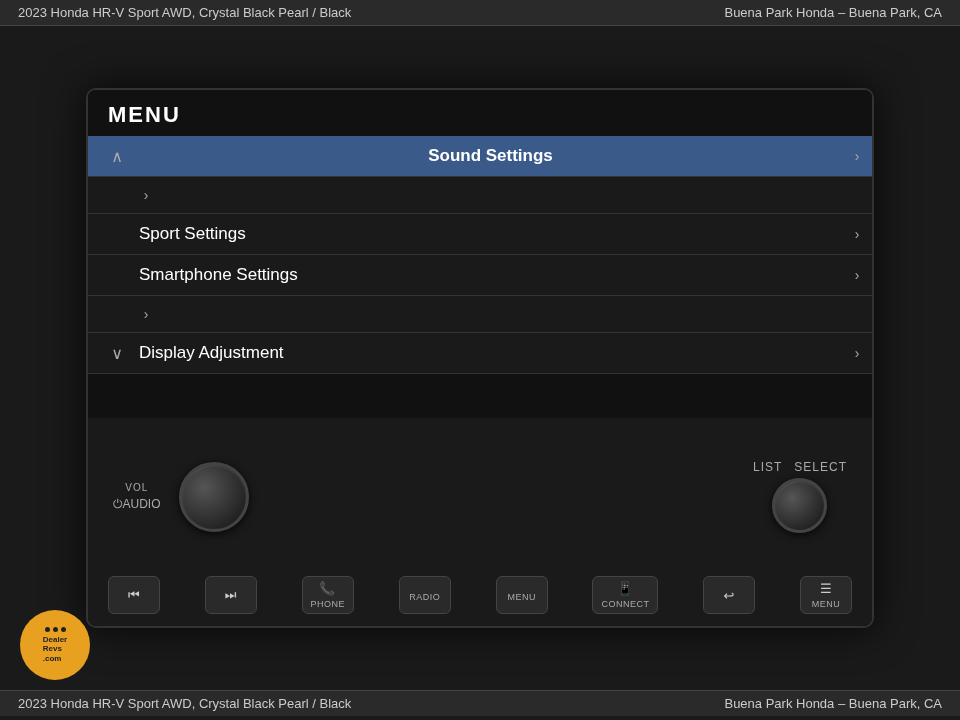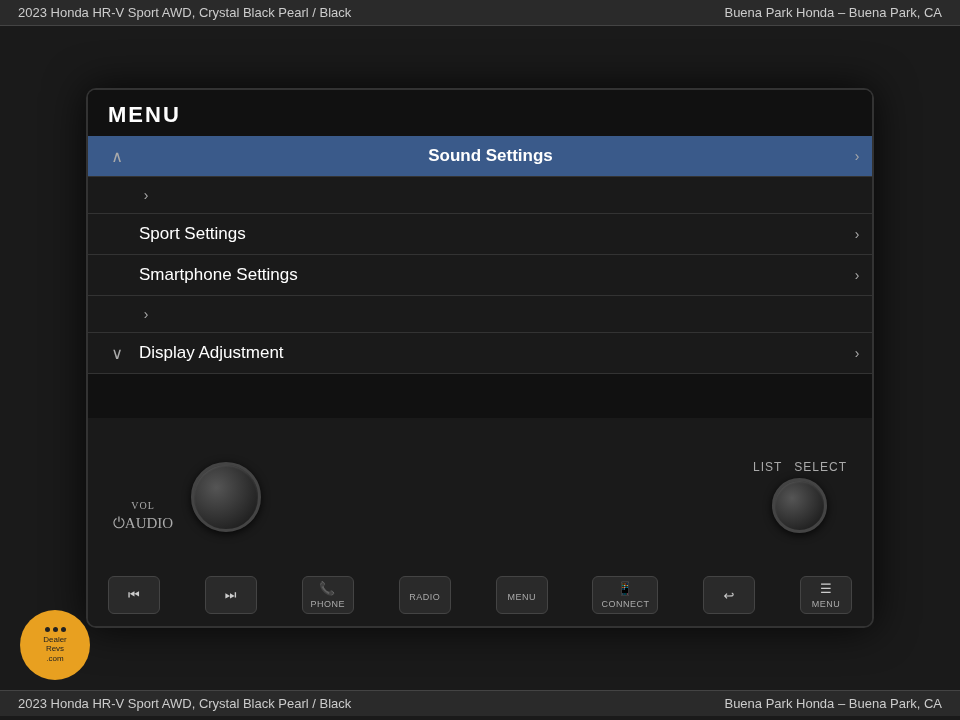--- a/index.html
+++ b/index.html
@@ -139,23 +139,22 @@
     .knobs-row {
       display: flex;
       justify-content: space-between;
       align-items: center;
       padding: 10px 25px;
       flex: 1;
     }
 
     .left-controls {
       display: flex;
-      align-items: flex-end;
+      align-items: center;
       gap: 18px;
-      font-family: Liberation Serif, serif;
     }
 
     .knob-label {
       display: flex;
       flex-direction: column;
       align-items: center;
       gap: 4px;
       color: #aaa;
       font-size: 10px;
     }
@@ -178,21 +177,21 @@
       height: 55px;
     }
 
     .vol-label {
       font-size: 10px;
       color: #aaa;
       letter-spacing: 1px;
     }
 
     .audio-label {
-      font-size: 15px;
+      font-size: 12px;
       color: #aaa;
     }
 
     .right-controls {
       display: flex;
       flex-direction: column;
       align-items: center;
       gap: 4px;
     }
 
@@ -266,23 +265,22 @@
     .watermark-logo {
       background: #e8a020;
       border-radius: 50%;
       width: 70px;
       height: 70px;
       display: flex;
       flex-direction: column;
       align-items: center;
       justify-content: center;
       font-size: 8px;
-      font-weight: normal;
+      font-weight: bold;
       color: #222;
-      text-align: center;
       line-height: 1.2;
     }
 
     .dot-indicator {
       display: flex;
       gap: 3px;
       margin-bottom: 3px;
     }
 
     .dot {

